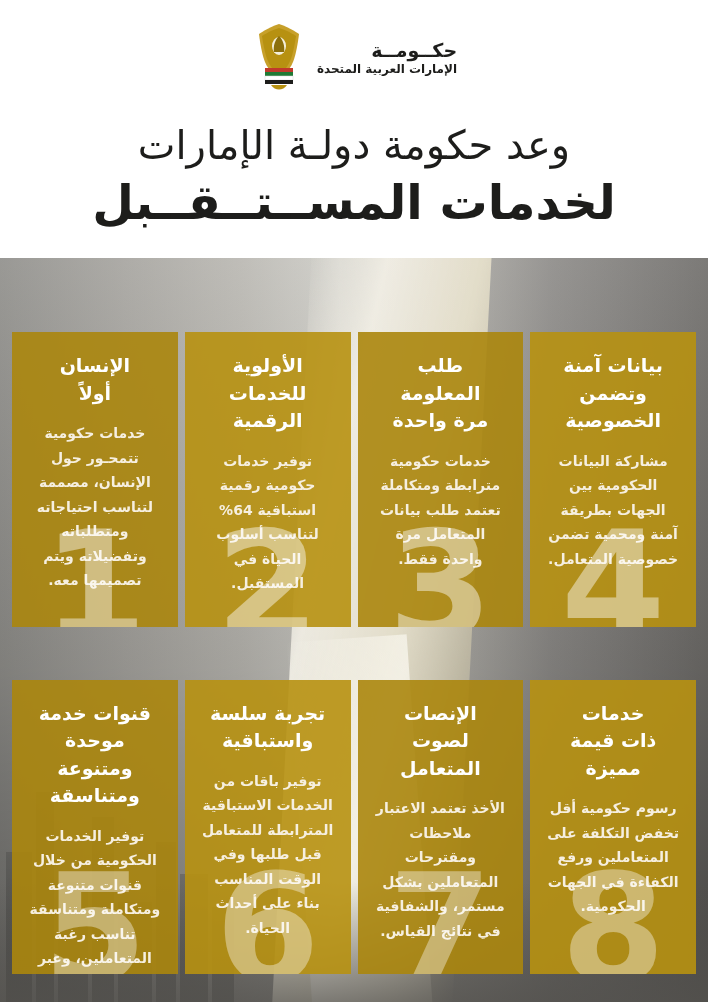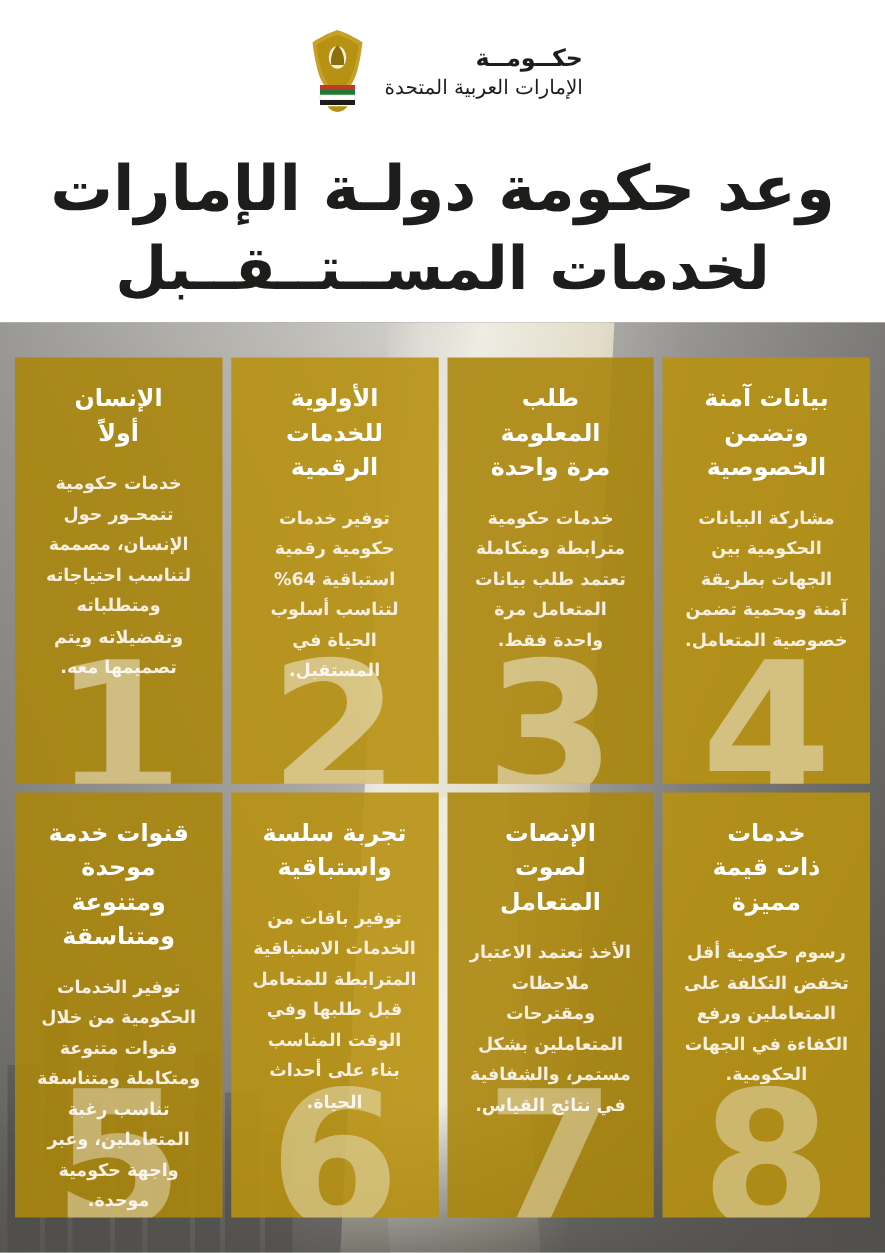--- a/index.html
+++ b/index.html
@@ -38,33 +38,33 @@
     text-align: right;
     line-height: 1.25;
     color: #1d1d1b;
   }
   .gov-text .line1 {
     font-size: 19px;
     font-weight: bold;
     letter-spacing: 0px;
   }
   .gov-text .line2 {
-    font-size: 16px;
-    font-weight: normal;
+    font-size: 12px;
+    font-weight: bold;
   }
 
   .title-block {
     margin-top: 26px;
     text-align: center;
     color: #1d1d1b;
     padding: 0 40px;
   }
   .title-block .t1 {
-    font-size: 50px;
-    font-weight: bold;
+    font-size: 40px;
+    font-weight: normal;
     letter-spacing: 1px;
     line-height: 1.25;
   }
   .title-block .t2 {
     font-size: 48px;
     font-weight: bold;
     letter-spacing: 3px;
     line-height: 1.25;
     margin-top: 2px;
   }
@@ -142,20 +142,21 @@
     padding: 28px 12px 28px 12px;
     box-sizing: border-box;
   }
   .card {
     position: relative;
     background: rgba(183,145,17, 0.90);
     overflow: hidden;
     padding: 20px 14px 0 14px;
     box-sizing: border-box;
     color: #ffffff;
+    margin-top: 46px;
   }
   .card.alt {
     background: rgba(171,134,13, 0.90);
   }
   .card h3 {
     margin: 0;
     font-size: 19px;
     line-height: 1.45;
     font-weight: bold;
     text-align: center;

